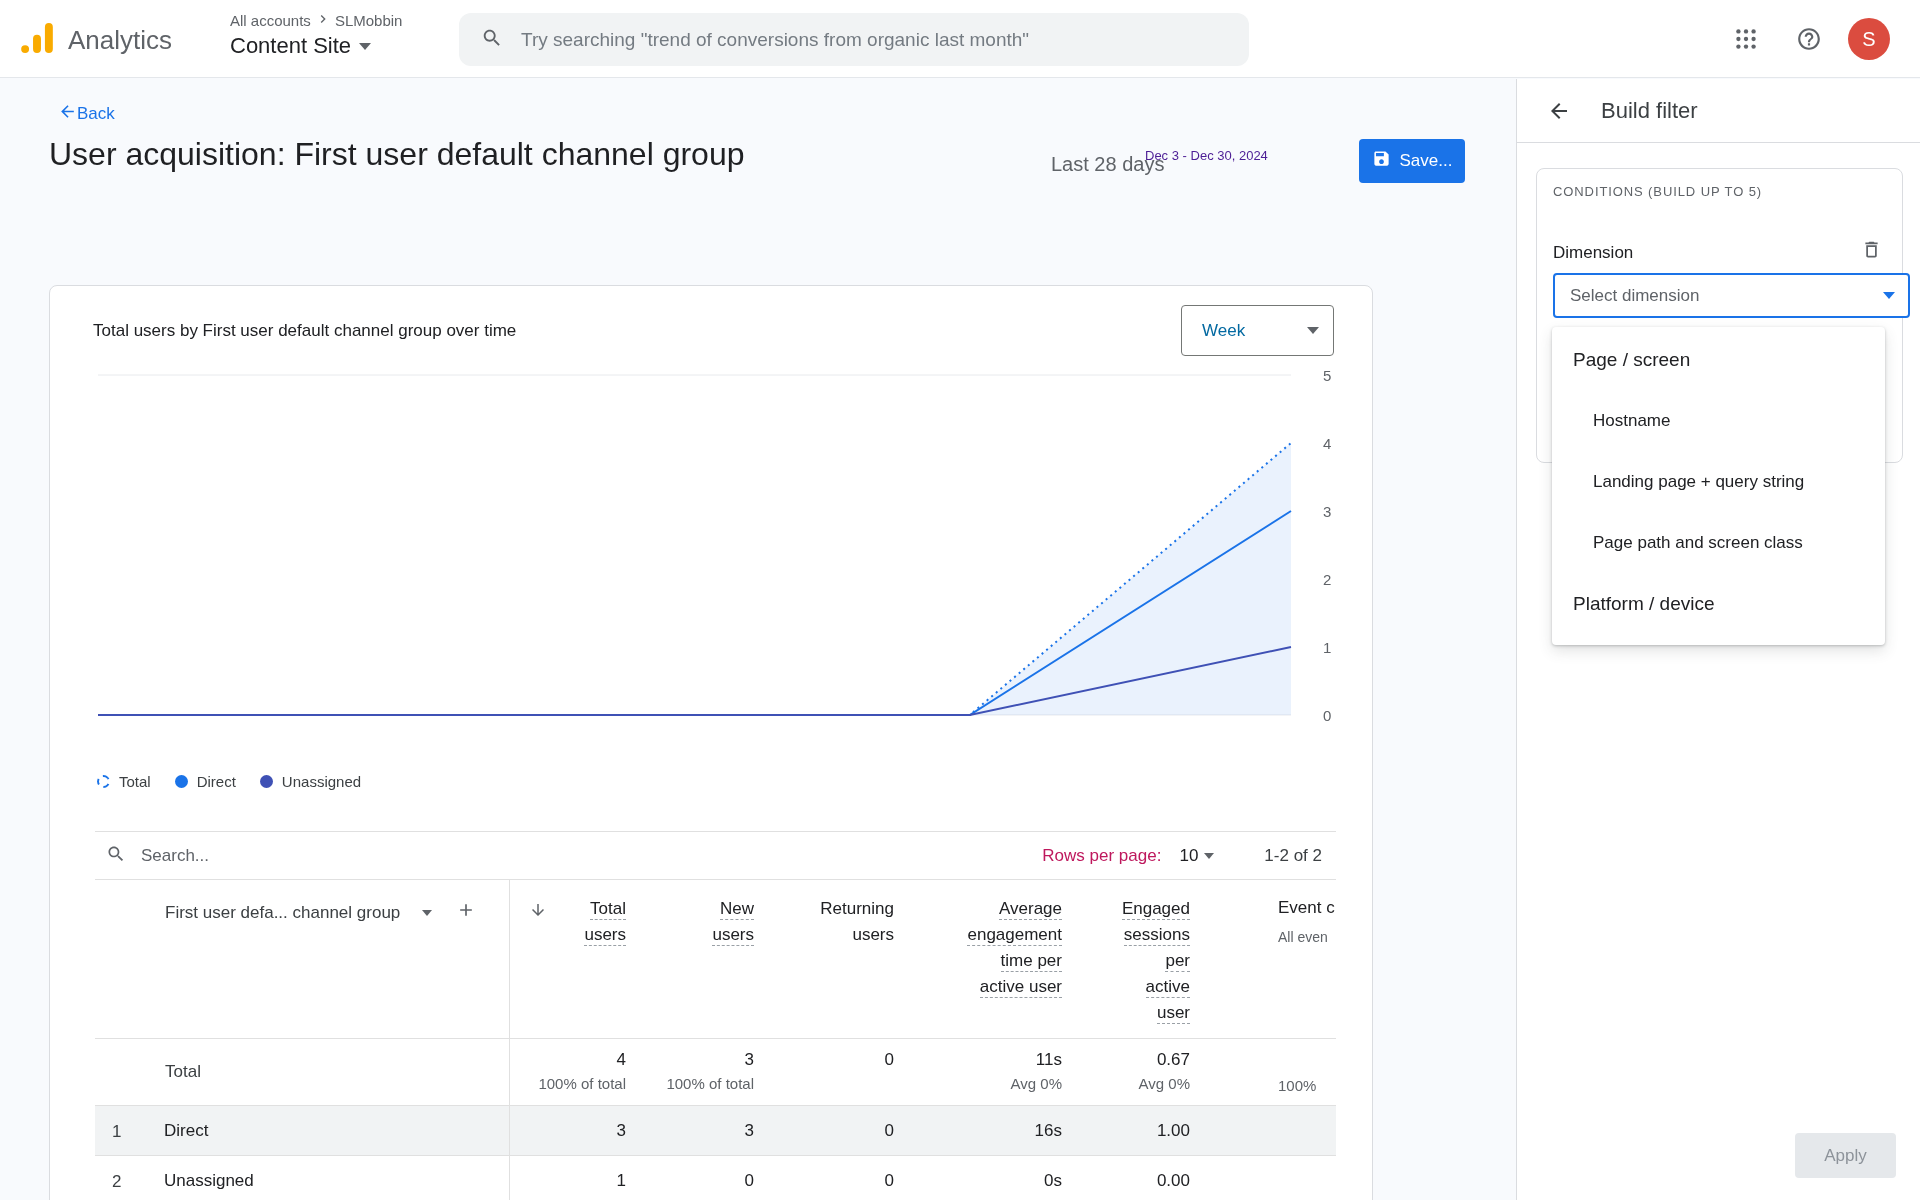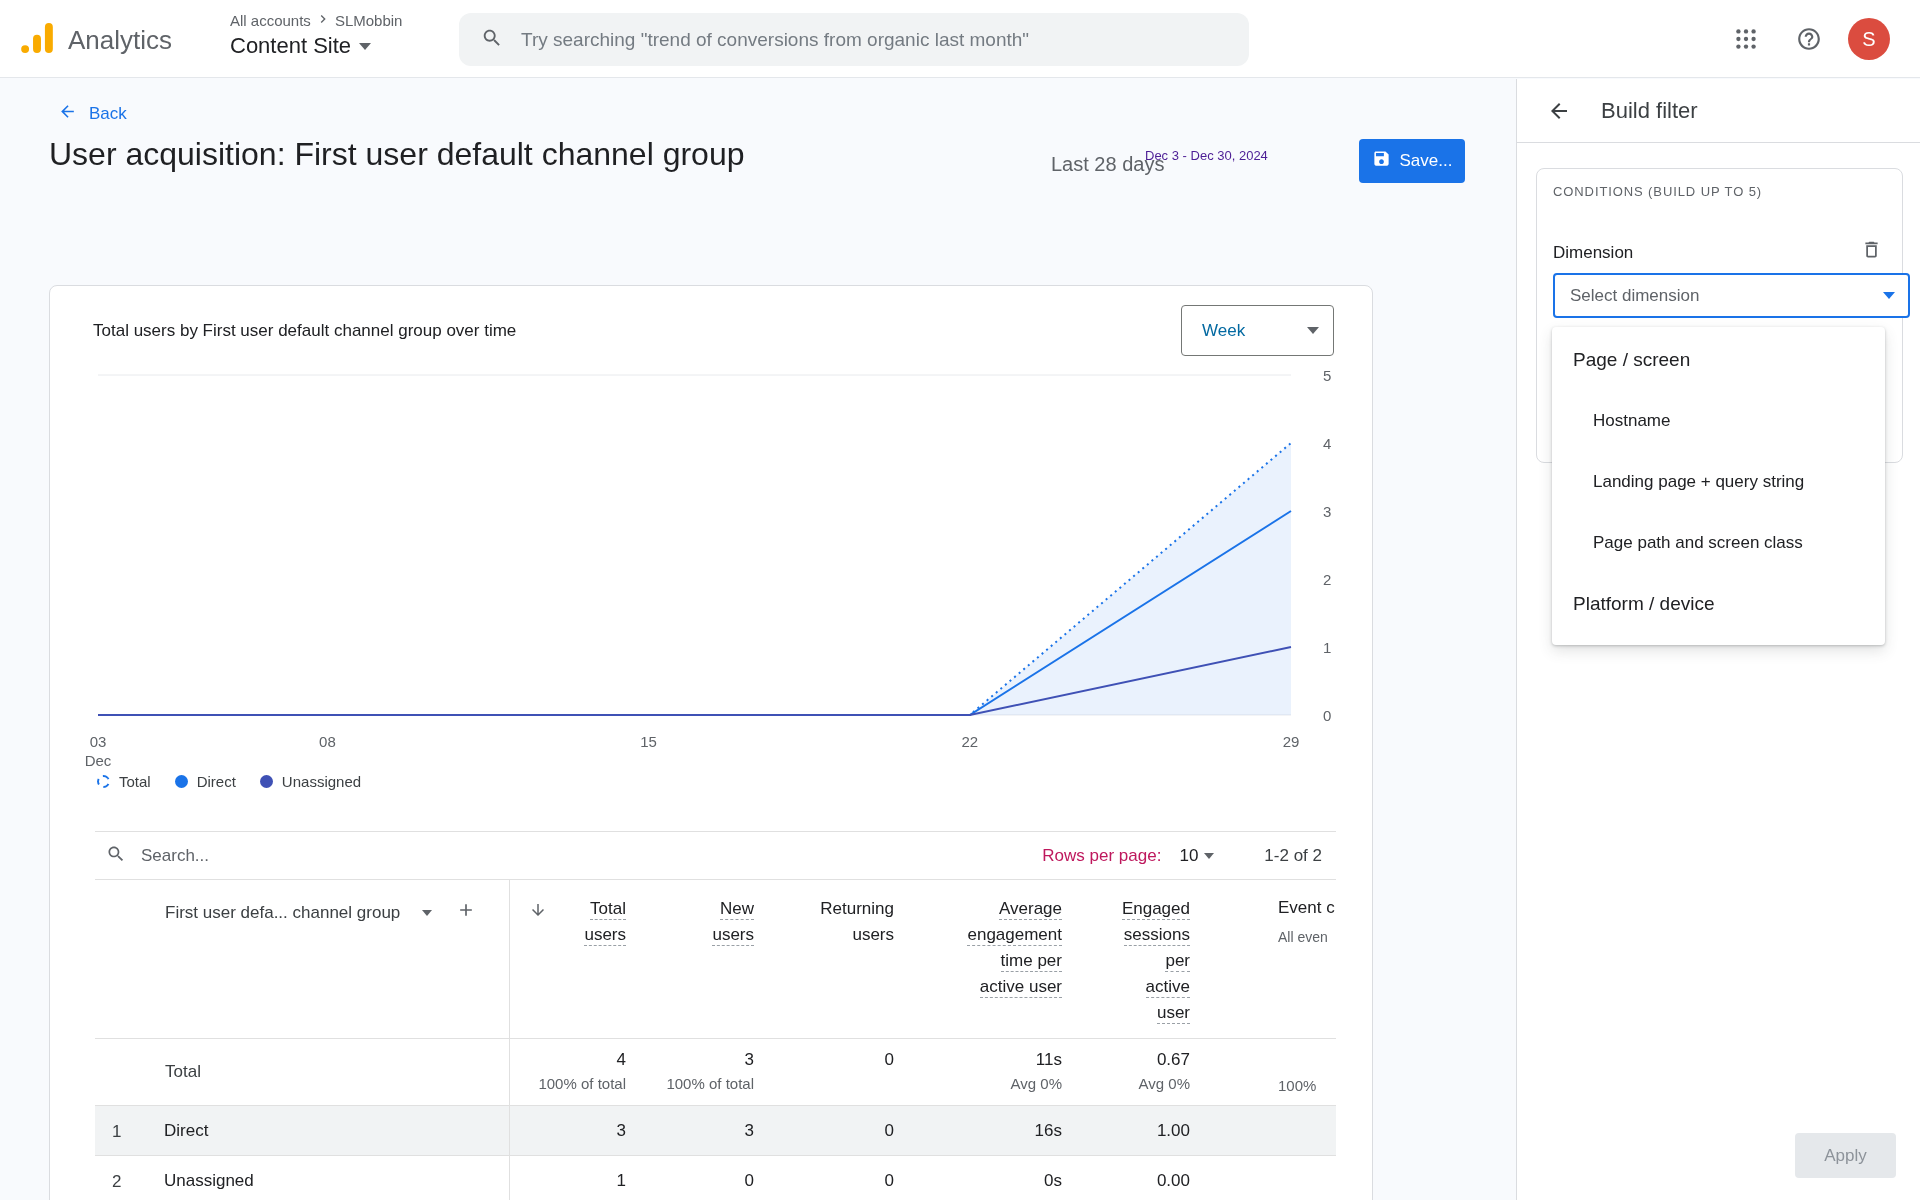--- a/index.html
+++ b/index.html
@@ -22,21 +22,21 @@
                    border-radius:12px; display:flex; align-items:center; padding:0 22px; gap:18px; }
   .topbar-search input { flex:1; border:none; outline:none; background:transparent; font-size:19px;
                          font-family:"Liberation Sans", sans-serif; color:#202124; }
   .topbar-search input::placeholder { color:#747b82; }
   .tb-icon { position:absolute; top:26px; cursor:pointer; }
   .avatar { position:absolute; left:1848px; top:18px; width:42px; height:42px; border-radius:50%;
             background:#db4c3f; color:#fff; font-size:20px; font-weight:500; display:flex;
             align-items:center; justify-content:center; cursor:pointer; }
 
   
-  .back-link { position:absolute; left:58px; top:102px; display:flex; align-items:center; gap:12px;
+  .back-link { position:absolute; left:58px; top:102px; display:flex; align-items:center; 
                color:#1a73e8; font-size:17px; font-weight:500; cursor:pointer; }
   .page-title { position:absolute; left:49px; top:136px; font-size:32px; font-weight:400; color:#1f2023; }
   .date-preset { position:absolute; left:1051px; top:153px; font-size:20px; color:#5f6368; }
   .date-range { position:absolute; left:1145px; top:148px; font-size:13px; color:#4c1d95; cursor:pointer; }
   .save-btn { position:absolute; left:1359px; top:139px; width:106px; height:44px; background:#1a73e8;
               border-radius:4px; color:#fff; font-size:17px; font-weight:500; display:flex;
               align-items:center; justify-content:center; gap:9px; cursor:pointer; }
 
   
   .card { position:absolute; left:49px; top:285px; width:1324px; height:930px; background:#fff;
@@ -223,28 +223,20 @@
       <polyline fill="none" stroke="#3f51b5" stroke-width="2" points="3.0,344.0 232.4,344.0 553.6,344.0 874.8,344.0 1196.0,276.0"></polyline>
     </svg>
   <div id="y-axis" class="y-axis">
       <span class="tick" style="top: 336px;">0</span>
       <span class="tick" style="top: 268px;">1</span>
       <span class="tick" style="top: 200px;">2</span>
       <span class="tick" style="top: 132px;">3</span>
       <span class="tick" style="top: 64px;">4</span>
       <span class="tick" style="top: -4px;">5</span>
     </div>
-  <div id="x-axis" class="x-axis">
-      <span class="xtick" style="left: -27px;">03
-Dec</span>
-      <span class="xtick" style="left: 202.423px;">08</span>
-      <span class="xtick" style="left: 523.615px;">15</span>
-      <span class="xtick" style="left: 844.808px;">22</span>
-      <span class="xtick" style="left: 1166px;">29</span>
-    </div>
 
   <div class="legend">
     <span class="legend-item">
       <span class="swatch" style="border: 2px dashed rgb(26, 115, 232); background: transparent;"></span>
       <span>Total</span>
     </span>
     <span class="legend-item">
       <span class="swatch" style="background: rgb(26, 115, 232);"></span>
       <span>Direct</span>
     </span>

